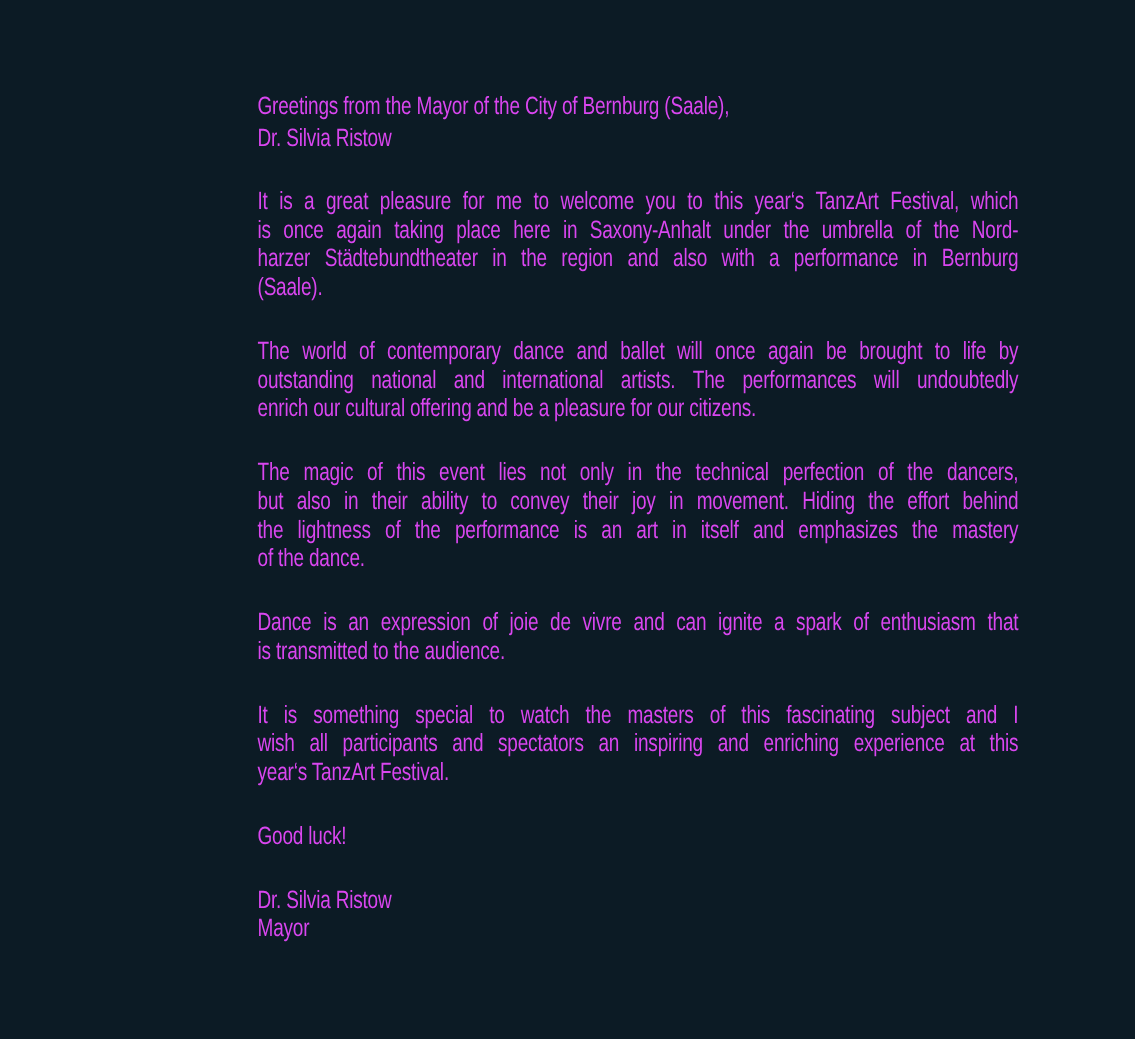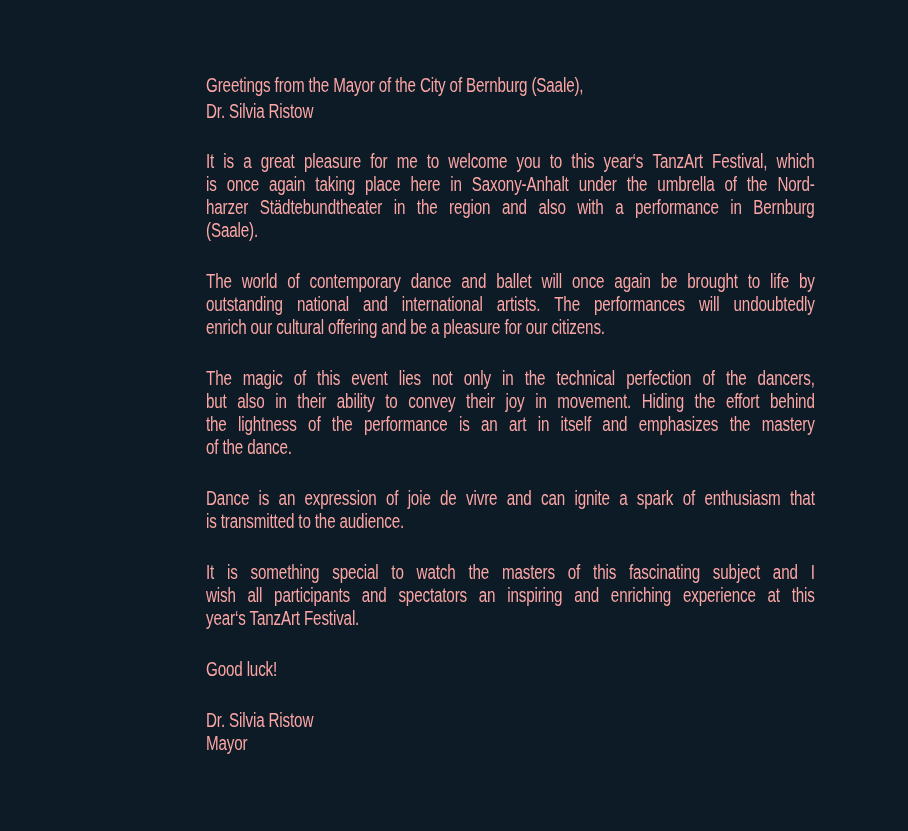--- a/index.html
+++ b/index.html
@@ -51,21 +51,21 @@
   }
   .line.just {
     display: flex;
     justify-content: space-between;
   }
 </style>
 </head>
 <body style="background: rgb(12, 27, 37);">
 
 <div class="page" style="background: rgb(12, 27, 37);">
-  <div class="text-block" style="color: #fca5a5;">
+  <div class="text-block" style="color: #d946ef;">
     <div class="scale-wrap">
       <div class="heading">
           <div class="line">Greetings from the Mayor of the City of Bernburg (Saale),</div>
           <div class="line">Dr. Silvia Ristow</div>
         </div>
       <div class="body">
           <div class="paragraph">
             <div class="line just">
               <span>It</span>
               <span>is</span>

